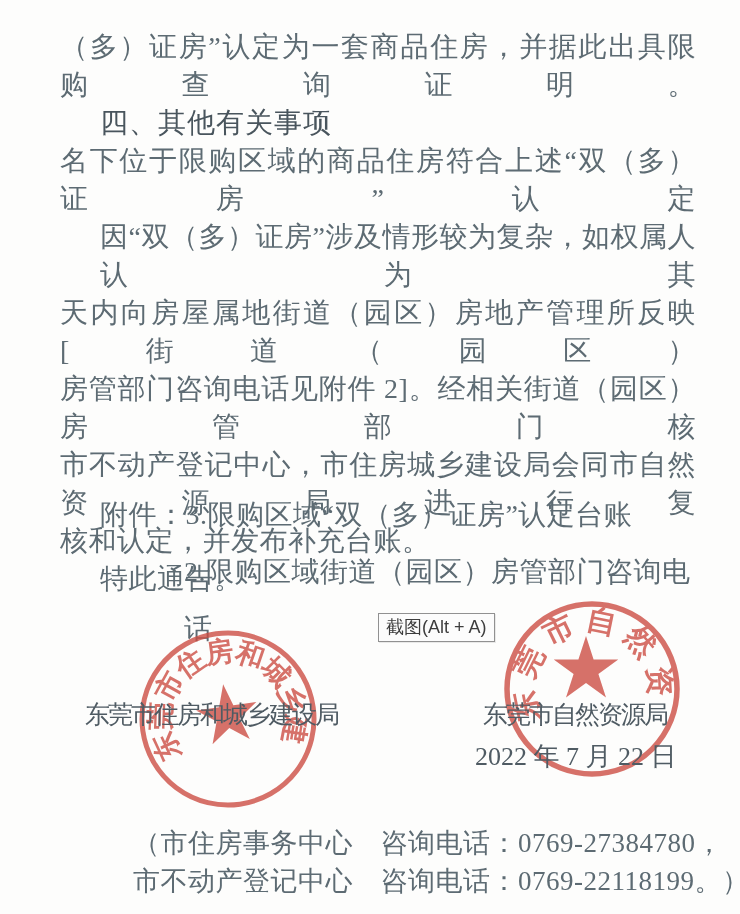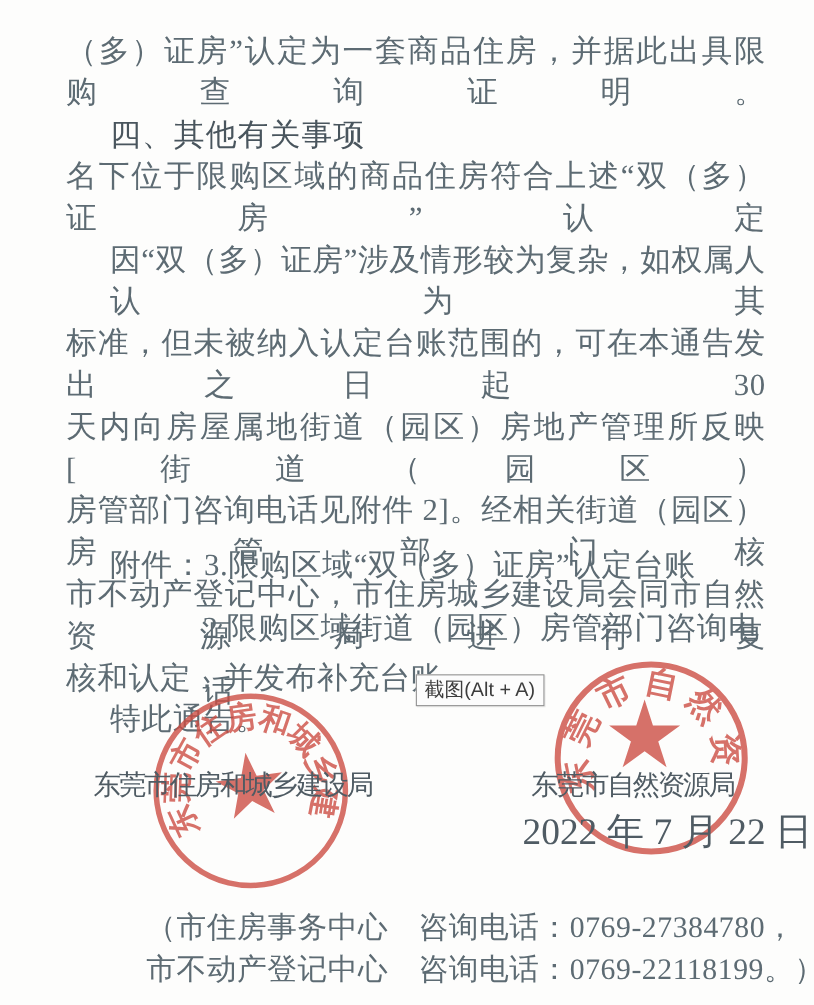--- a/index.html
+++ b/index.html
@@ -37,21 +37,21 @@
     fill:var(--seal);
   }
   
   .sig{
     position:absolute;font-size:25px;line-height:30px;letter-spacing:-2px;
     color:#4f5b63;white-space:pre;
   }
   .sig-left{left:85px;top:700px;}
   .sig-right{left:483px;top:700px;}
   .sig-date{
-    position:absolute;left:475px;top:742px;font-size:34px;line-height:30px;
+    position:absolute;left:475px;top:742px;font-size:26px;line-height:30px;
     color:#4f5b63;white-space:pre;
   }
   
   .contact{position:absolute;left:133px;top:824px;}
   .contact .line{font-size:27px;line-height:38px;white-space:pre;}
   
   .tooltip{
     position:absolute;left:378px;top:613px;z-index:30;
     font-family:"Liberation Sans","DejaVu Sans",sans-serif;font-size:18px;
     color:var(--tt-text);background:var(--tt-bg);
@@ -62,21 +62,20 @@
 </head>
 <body>
 
 <div class="page">
 
   <div class="body-text">
     <div class="line justify">（多）证房”认定为一套商品住房，并据此出具限购查询证明。</div>
     <div class="line heading indent">四、其他有关事项</div>
     <div class="line justify">名下位于限购区域的商品住房符合上述“双（多）证房”认定</div>
     <div class="line indent justify">因“双（多）证房”涉及情形较为复杂，如权属人认为其</div>
-    <div class="line justify">标准，但未被纳入认定台账范围的，可在本通告发出之日起 30</div>
     <div class="line justify">天内向房屋属地街道（园区）房地产管理所反映[街道（园区）</div>
     <div class="line justify">房管部门咨询电话见附件 2]。经相关街道（园区）房管部门核</div>
     <div class="line justify">市不动产登记中心，市住房城乡建设局会同市自然资源局进行复</div>
     <div class="line">核和认定，并发布补充台账。</div>
     <div class="line indent">特此通告。</div>
   </div>
 
   <div class="attachments">
     <div class="line att-1">附件：3.限购区域“双（多）证房”认定台账</div>
     <div class="line att-2">2.限购区域街道（园区）房管部门咨询电话</div>

